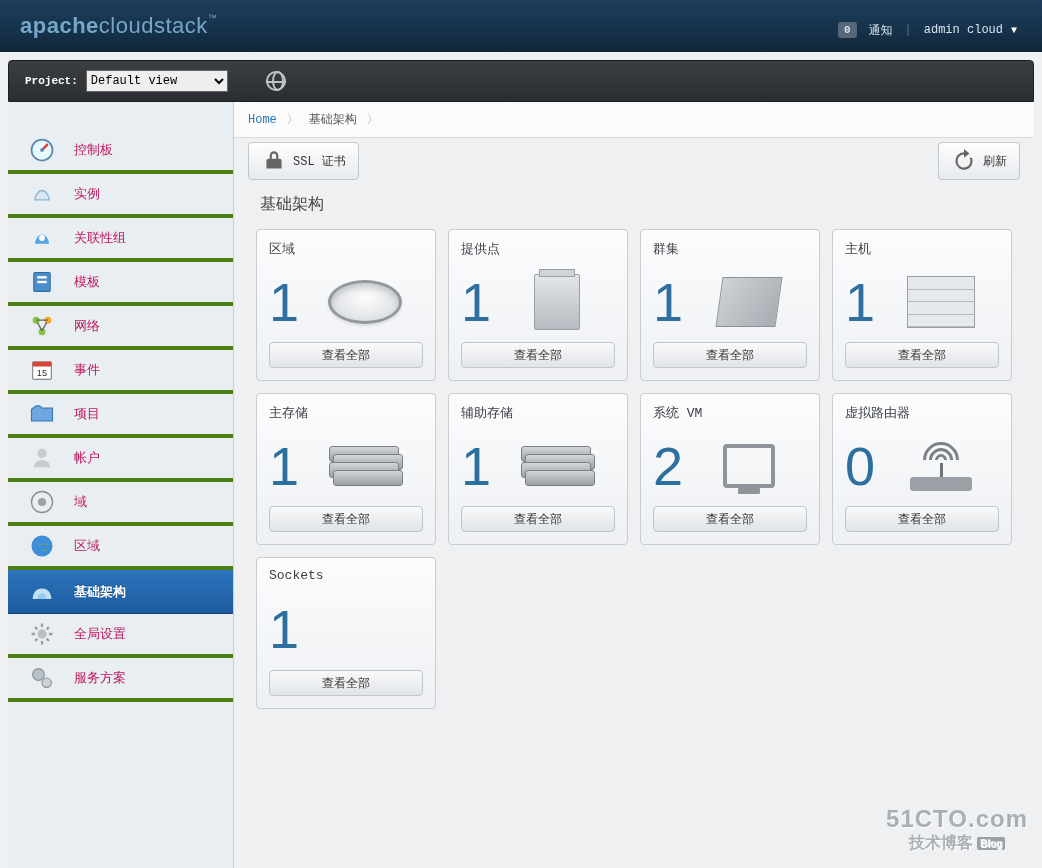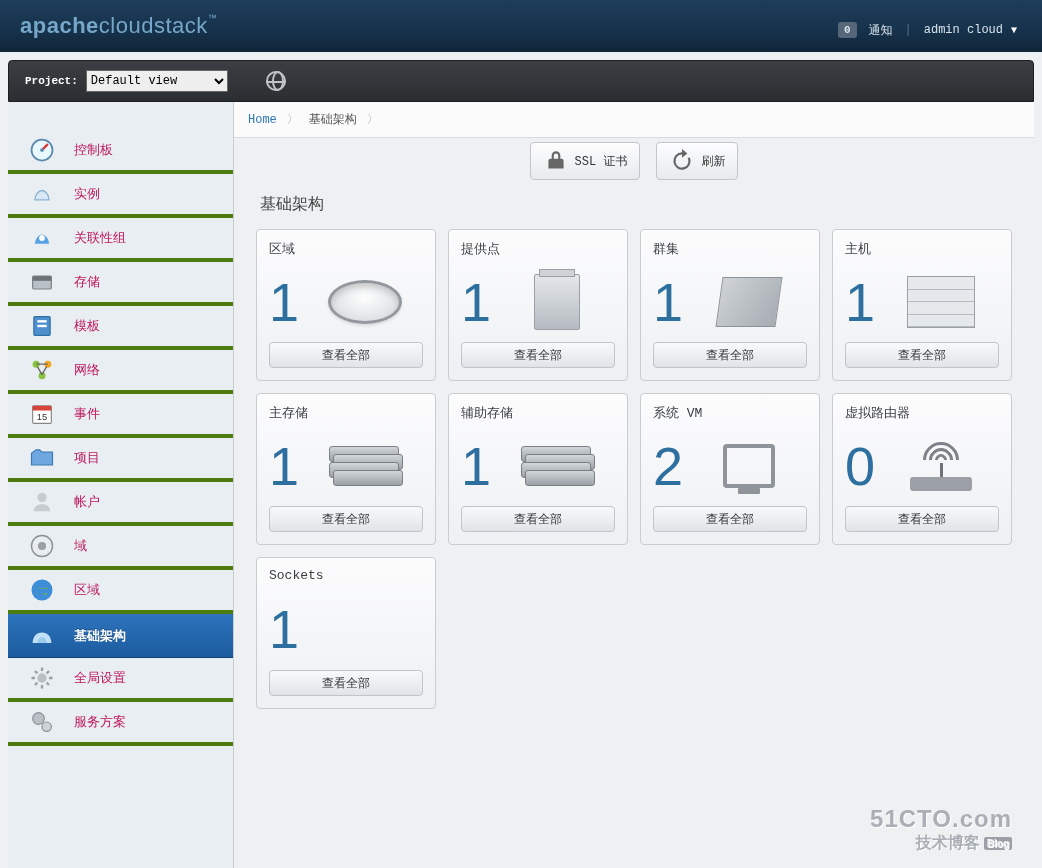--- a/index.html
+++ b/index.html
@@ -35,21 +35,21 @@
 .side-item .slbl { font-size:13px; }
 .side-item.active .slbl { font-weight:bold; }
 
 
 .breadcrumb { height:36px; background:#fbfbfc; border-bottom:1px solid #d7dbde; display:flex; align-items:center; padding:0 14px; font-family:"Courier New",monospace; font-size:12px; gap:10px; }
 .breadcrumb .bc-link { color:#2a76b8; cursor:pointer; }
 .breadcrumb .bc-sep { color:#9aa0a6; }
 .breadcrumb .bc-cur { color:#555; }
 
 
-.actions-row { height:46px; display:flex; align-items:center; justify-content:center; padding:0 14px; gap:16px; }
+.actions-row { height:46px; display:flex; align-items:center; justify-content:space-between; padding:0 14px; gap:16px; }
 .act-btn { display:flex; align-items:center; gap:6px; padding:5px 12px; background:linear-gradient(#fdfdfe,#e7eaed); border:1px solid #c2c7cb; border-radius:4px; cursor:pointer; font-family:"Courier New",monospace; font-size:12px; color:#333; }
 
 
 .content { padding:4px 22px; }
 .page-title { font-family:"Courier New",monospace; font-size:16px; color:#444; margin:6px 0 14px 4px; }
 .tile-grid { display:grid; grid-template-columns:repeat(4,180px); gap:12px; }
 .tile { background:linear-gradient(#fcfcfd,#eef0f3); border:1px solid #c8cdd1; border-radius:4px; padding:10px 12px 12px; display:flex; flex-direction:column; position:relative; height:152px; }
 .tile-title { font-family:"Courier New",monospace; font-size:13px; color:#3b3f43; margin-bottom:4px; }
 .tile-body { flex:1; display:flex; align-items:center; gap:8px; }
 .tile-num { font-size:54px; font-weight:300; color:#2d6f9e; font-family:Arial,sans-serif; line-height:1; }
@@ -75,21 +75,21 @@
 .ill-router { width:62px; height:50px; position:relative; }
 .ill-router .base { position:absolute; bottom:0; left:0; right:0; height:14px; background:#9aa0a6; border-radius:3px; }
 .ill-router .ant { position:absolute; bottom:14px; left:50%; width:3px; height:14px; background:#6d7378; margin-left:-1.5px; }
 .ill-router .wave { position:absolute; top:2px; left:50%; width:34px; height:34px; margin-left:-17px; }
 .ill-router .wave span { position:absolute; border:3px solid #7c8288; border-radius:50%; border-bottom-color:transparent; border-right-color:transparent; transform:rotate(45deg); }
 .ill-router .wave span:nth-child(1){ inset:11px; }
 .ill-router .wave span:nth-child(2){ inset:5px; }
 .ill-router .wave span:nth-child(3){ inset:-1px; }
 
 
-.watermark { position:absolute; right:30px; bottom:14px; text-align:right; color:#a9afb5; font-family:Arial,sans-serif; }
+.watermark { position:absolute; right:14px; bottom:14px; text-align:center; color:#a9afb5; font-family:Arial,sans-serif; }
 .watermark .wm1 { font-size:24px; font-weight:700; letter-spacing:1px; text-shadow:1px 1px 0 #fff; }
 .watermark .wm2 { font-size:16px; font-weight:700; text-shadow:1px 1px 0 #fff; }
 .watermark .wm2 .bl { font-size:10px; background:#9aa0a6; color:#eef0f2; padding:1px 3px; border-radius:2px; margin-left:4px; vertical-align:middle; }
 
 
 .ic { width:26px; height:26px; }
 </style>
 </head>
 <body>
 
@@ -141,29 +141,20 @@
           <svg viewBox="0 0 24 24">
             <path d="M6 17c0-4 3-8 6-8s6 4 6 8H6z" fill="#56a3e6"></path>
             <circle cx="12" cy="12" r="2.5" fill="#fff"></circle>
           </svg>
         </span>
         <span class="slbl">关联性组</span>
       </div>
       <div class="side-item">
         <span class="sico">
           <svg viewBox="0 0 24 24">
-            <rect x="4" y="7" width="16" height="11" rx="1" fill="#b9c0c6" stroke="#7a8086"></rect>
-            <rect x="4" y="7" width="16" height="4" fill="#6d7378"></rect>
-          </svg>
-        </span>
-        <span class="slbl">存储</span>
-      </div>
-      <div class="side-item">
-        <span class="sico">
-          <svg viewBox="0 0 24 24">
             <rect x="5" y="4" width="14" height="16" rx="1" fill="#4d8fcd" stroke="#2d6fa3"></rect>
             <rect x="8" y="7" width="8" height="2" fill="#fff"></rect>
             <rect x="8" y="11" width="8" height="2" fill="#fff"></rect>
           </svg>
         </span>
         <span class="slbl">模板</span>
       </div>
       <div class="side-item">
         <span class="sico">
           <svg viewBox="0 0 24 24">

